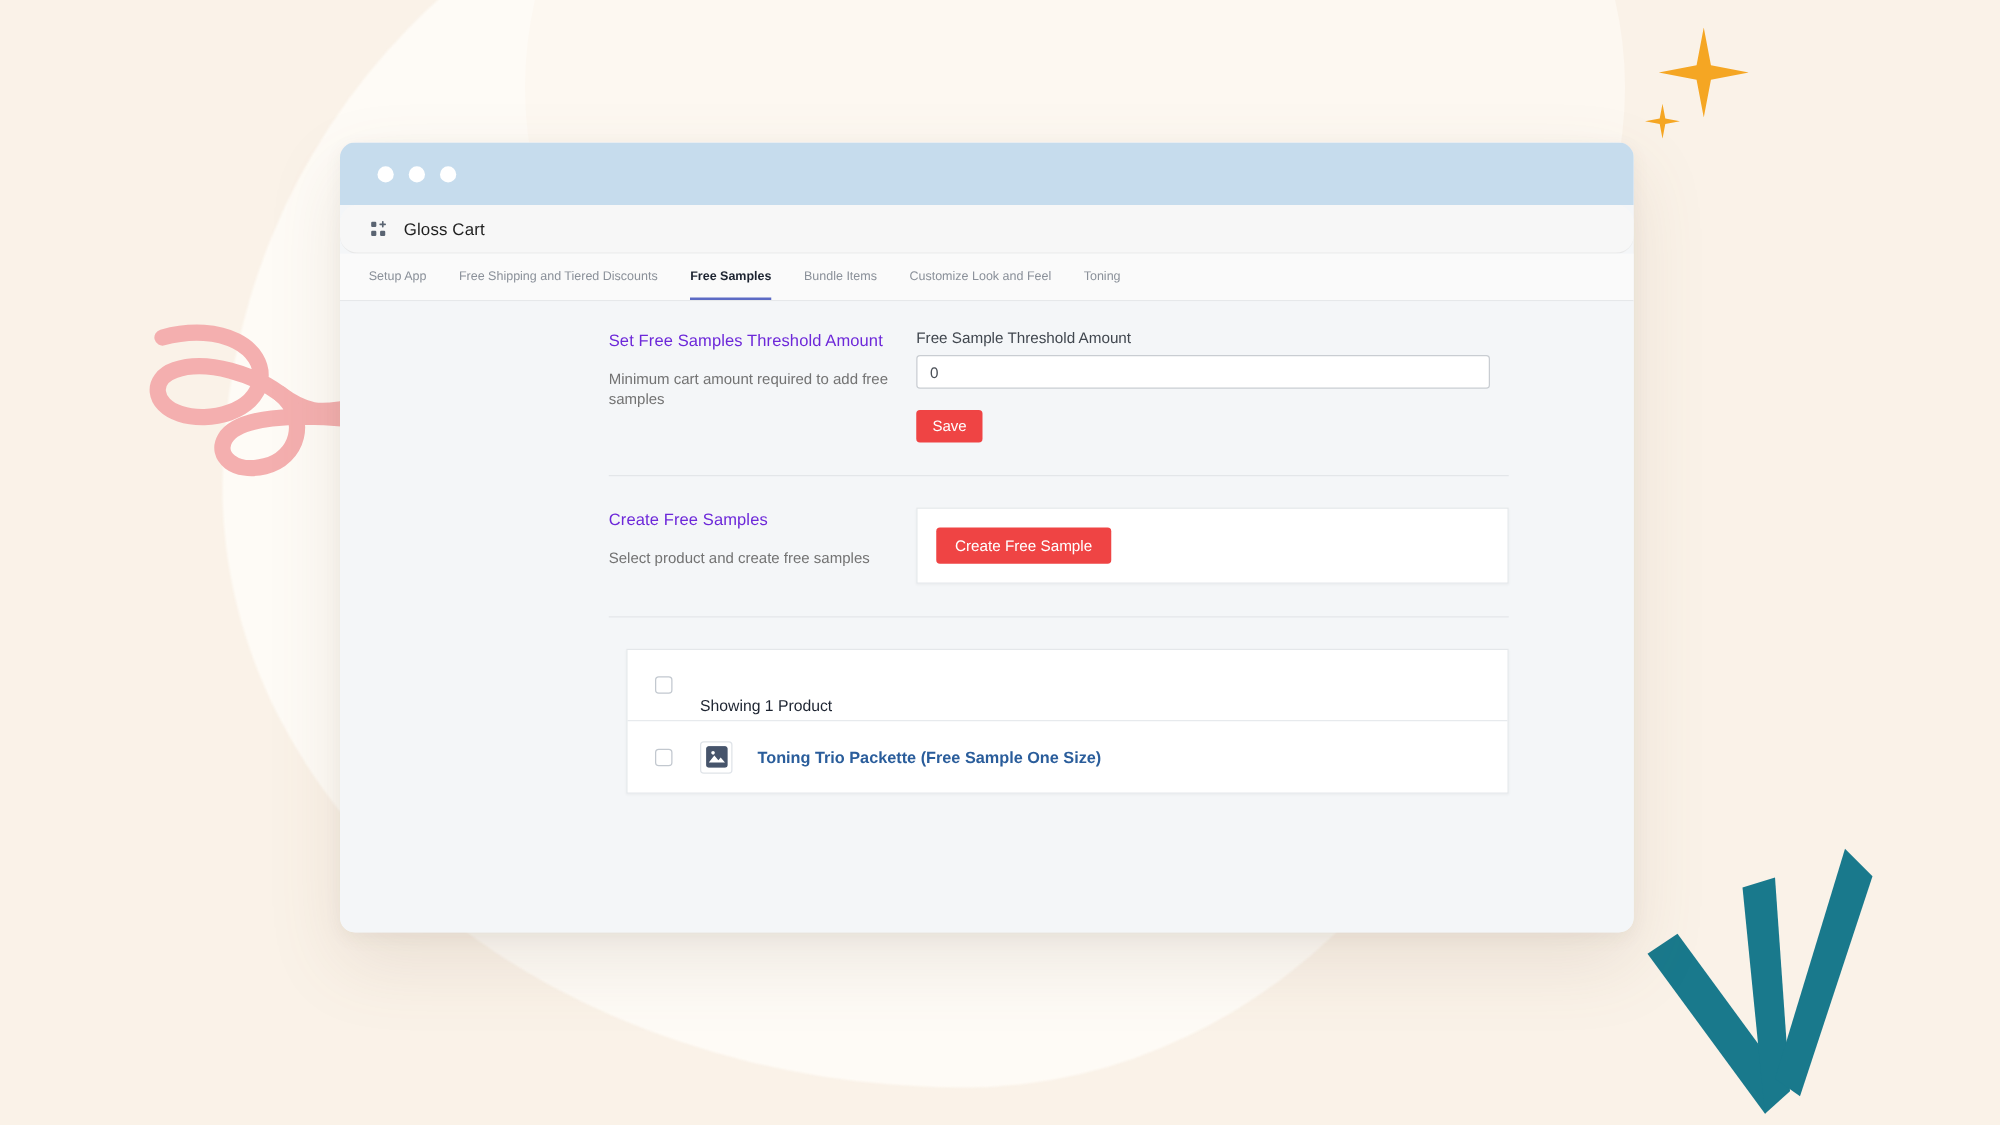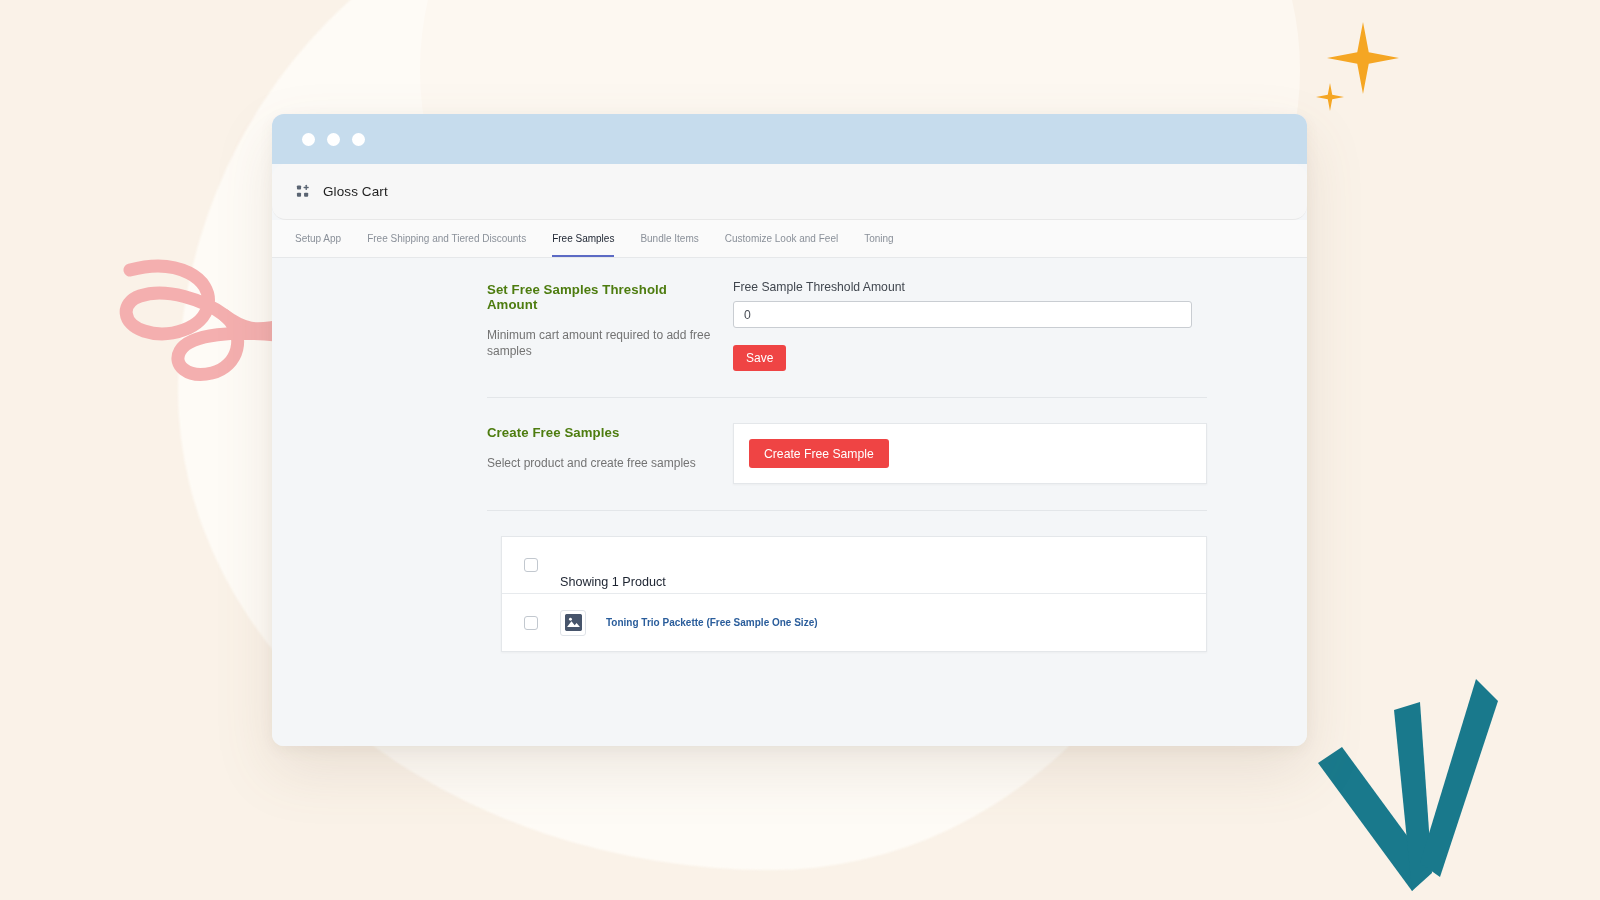--- a/index.html
+++ b/index.html
@@ -63,21 +63,21 @@
     display: flex; align-items: center;
     padding-left: 30px;
     flex: 0 0 auto;
   }
   .dot {
     width: 13px; height: 13px; border-radius: 50%;
     background: #ffffff; margin-right: 12px;
   }
 
   .appbar {
-    height: 56px;
+    height: 39px;
     background: #f7f7f7;
     border-bottom: 1px solid #e8e8e8;
     display: flex; align-items: center;
     padding-left: 24px;
     flex: 0 0 auto;
     border-radius: 14px;
   }
   .app-icon { width: 15px; height: 15px; margin-right: 12px; display:block; }
   .app-title { font-size: 13.5px; color: #1f1f1f; letter-spacing: .1px; }
 
@@ -91,39 +91,39 @@
   }
   .tab {
     display: flex; align-items: center;
     padding: 0 13px;
     font-size: 10px;
     color: #8a9099;
     position: relative;
     white-space: nowrap;
     cursor: pointer;
   }
-  .tab.active { color: #1c2330; font-weight: normal; }
+  .tab.active { color: #1c2330; font-weight: bold; }
   .tab.active::after {
     content: ""; position: absolute;
     left: 13px; right: 13px; bottom: 0;
     height: 2.5px; background: #5c6ac4;
   }
 
   .content {
     flex: 1 1 auto;
     background: #f4f6f8;
     padding: 22px 0 0 0;
     overflow: hidden;
   }
   .inner { width: 720px; margin-left: 215px; }
 
   .section { display: flex; align-items: flex-start; }
   .sec-left { width: 232px; flex: 0 0 232px; padding-top: 2px; }
   .sec-title {
-    font-size: 13.2px; font-weight: bold; color: #4d7c0f;
+    font-size: 13.2px; font-weight: normal; color: #6d28d9;
     letter-spacing: .1px; margin-bottom: 16px;
   }
   .sec-desc { font-size: 12px; color: #737373; line-height: 1.3; }
   .sec-right { flex: 1 1 auto; padding-left: 14px; }
 
   .field-label { font-size: 12.2px; color: #41474f; margin-bottom: 7px; }
   .text-input {
     width: 459px; height: 27px;
     border: 1px solid #c9cdd2;
     border-radius: 3px;
@@ -188,21 +188,21 @@
     display: flex; align-items: center; justify-content: center;
     flex: 0 0 auto;
   }
   .thumb-inner {
     width: 17px; height: 17px;
     background: #46546b;
     border-radius: 2px;
     display: block;
   }
   .product-link {
-    font-size: 10px; font-weight: bold;
+    font-size: 13px; font-weight: bold;
     color: #2a5d9b;
     margin-left: 20px;
     text-decoration: none;
     cursor: pointer;
   }
 </style>
 </head>
 <body>
 
 <div class="bg-layer">

